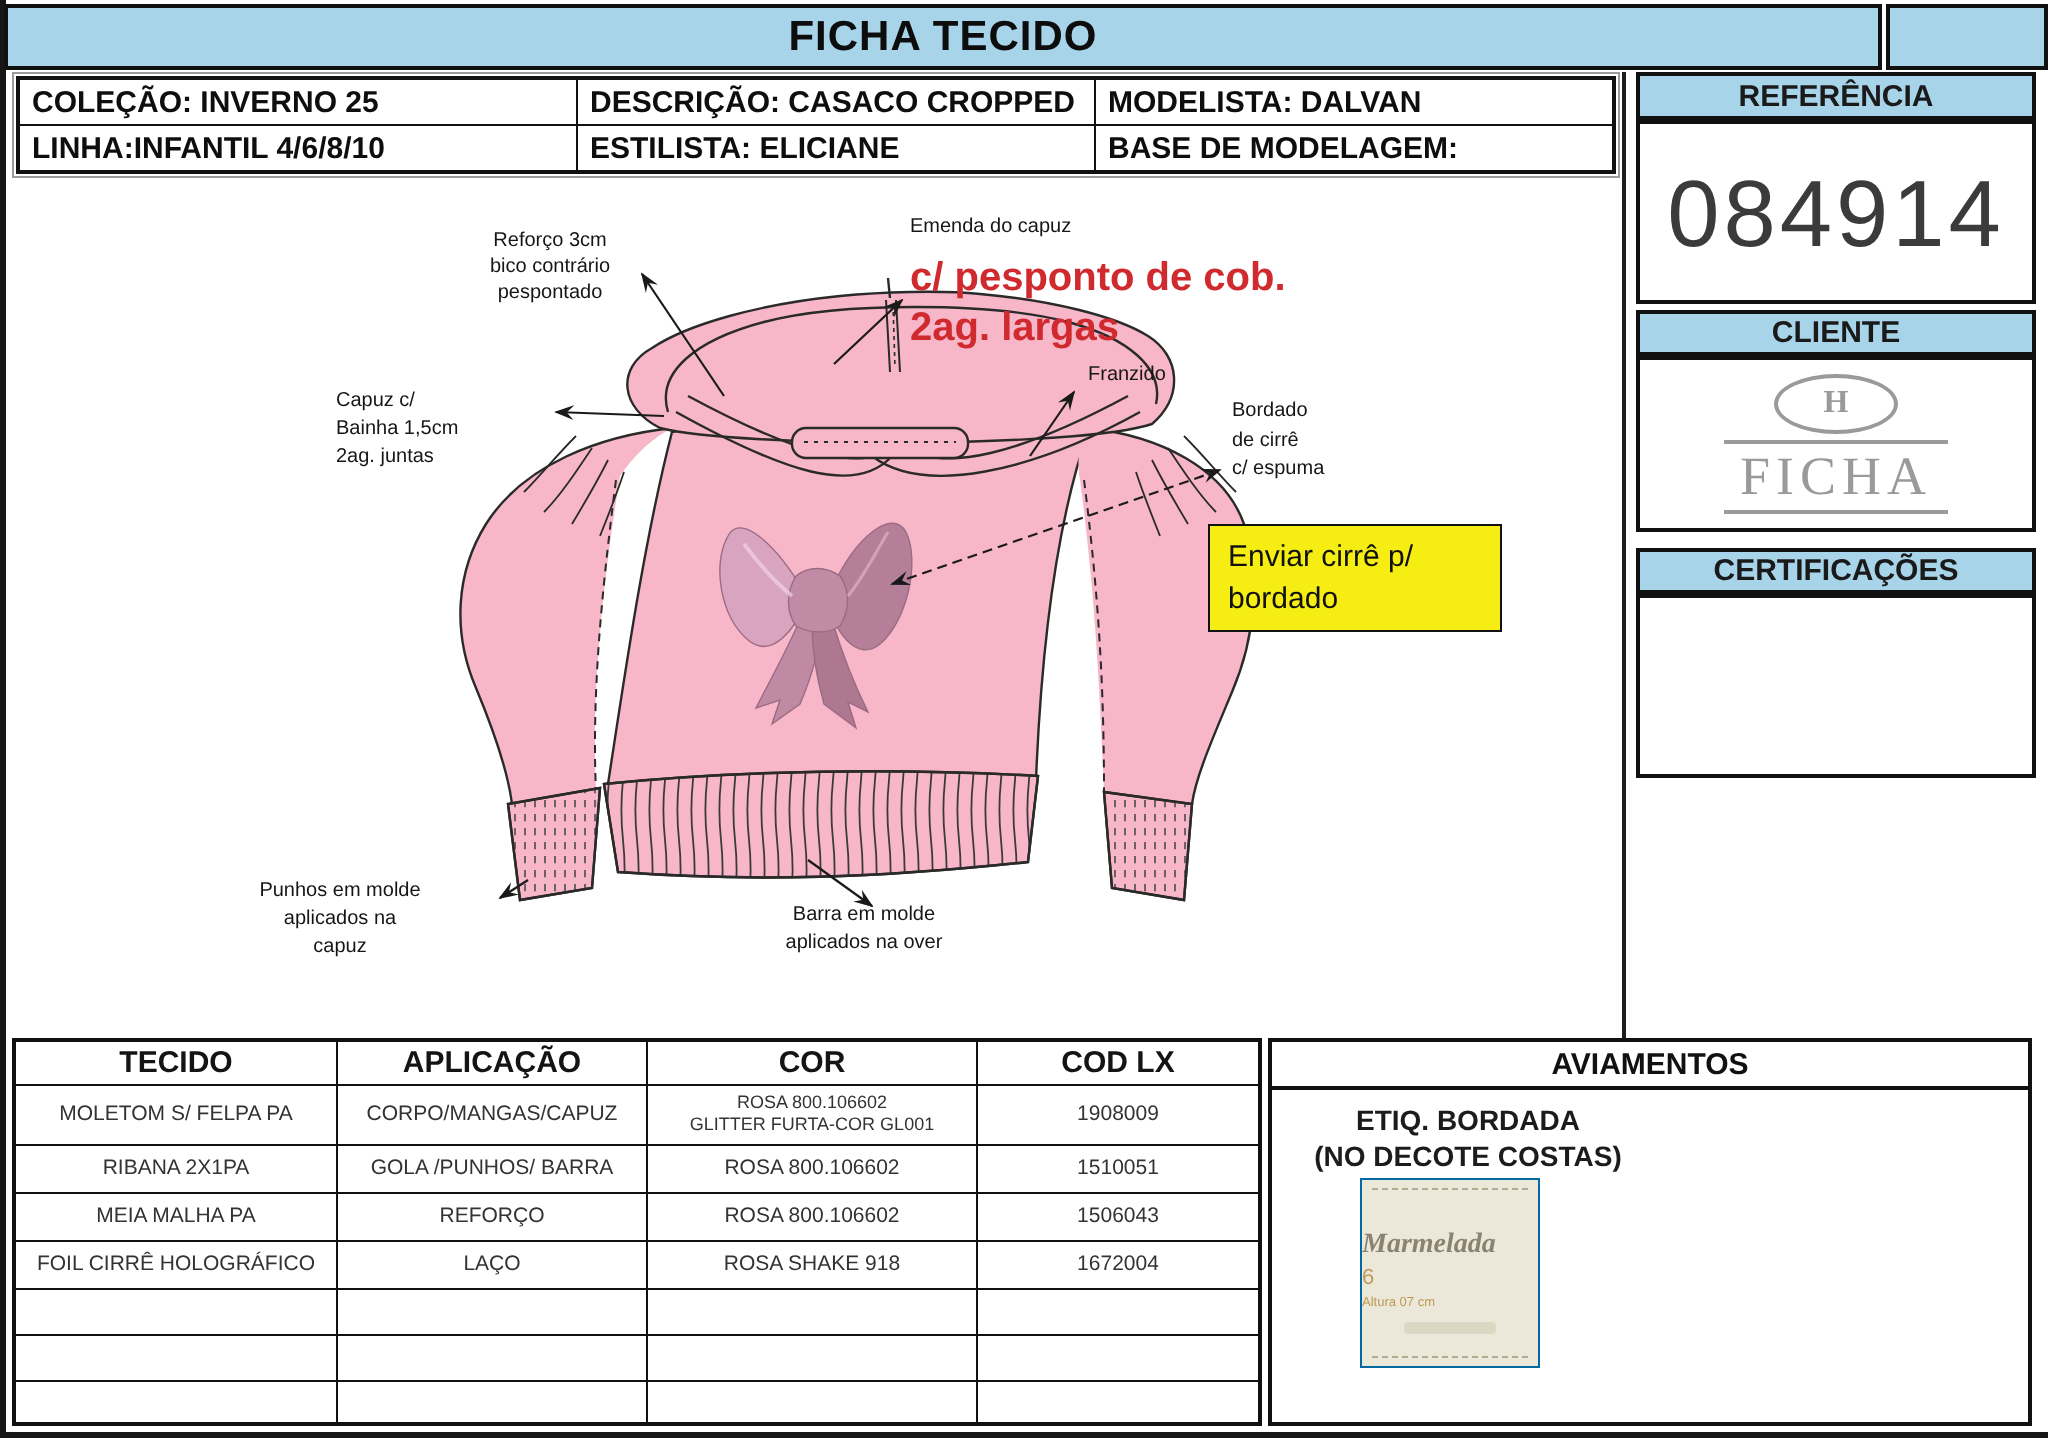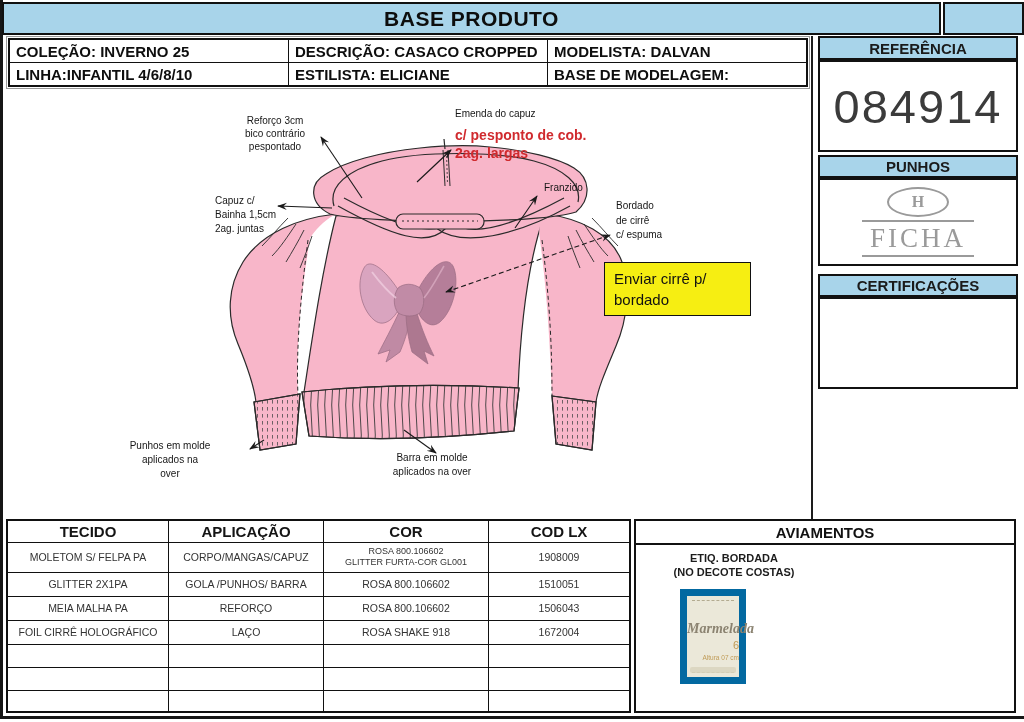--- a/index.html
+++ b/index.html
@@ -37,59 +37,59 @@
   .havan-ellipse{width:58px;height:26px;border:2px solid #9a9a9a;border-radius:50%;
                  display:flex;align-items:center;justify-content:center;
                  font-family:"Liberation Serif",serif;font-size:16px;font-weight:bold;}
   .havan-word{margin-top:3px;border-top:2px solid #9a9a9a;border-bottom:2px solid #9a9a9a;
               padding:1px 8px;font-family:"Liberation Serif",serif;font-size:27px;
               letter-spacing:3px;font-weight:normal;}
 
   
   .ann{font-size:10px;line-height:1.3;color:#161616;}
   .ann.center{text-align:center;}
-  .ann-red{color:var(--alert-red);font-weight:bold;font-size:14px;line-height:1.25;}
+  .ann-red{color:var(--alert-red);font-weight:bold;font-size:20px;line-height:1.25;}
   .note-yellow{background:var(--note-yellow);border:1px solid #111;padding:5px 9px;
                font-size:15px;line-height:1.4;color:#111;}
 
   
   .mat-table{left:6px;top:519px;width:625px;height:146px;}
   .mat-table table{width:625px;height:194px;table-layout:fixed;border:2px solid #111;}
   .mat-table th{border:1.5px solid #111;font-size:15px;font-weight:bold;color:#141414;}
   .mat-table td{border:1px solid #111;font-size:10.5px;color:#333;text-align:center;vertical-align:middle;}
   .mat-table td.small{font-size:9px;line-height:1.2;}
 
   
   .avia{left:634px;top:519px;width:382px;height:194px;border:2px solid #111;box-sizing:border-box;background:#fff;}
   .avia-head{height:22px;border-bottom:2px solid #111;display:flex;align-items:center;justify-content:center;
              font-weight:bold;font-size:15px;}
   .etiq-note{position:absolute;left:8px;top:30px;width:180px;text-align:center;
-             font-weight:bold;font-size:11px;line-height:1.3;color:#1c1c1c;}
-  .tag{position:absolute;left:44px;top:68px;width:66px;height:95px;background:#ebe8d9;
-       border:7px solid #0369a1;box-sizing:border-box;text-align:right;}
+             font-weight:bold;font-size:14px;line-height:1.3;color:#1c1c1c;}
+  .tag{position:absolute;left:44px;top:68px;width:90px;height:95px;background:#ebe8d9;
+       border:1px solid #0369a1;box-sizing:border-box;text-align:left;}
   .tag .stitch{position:absolute;left:5px;right:5px;border-top:1px dashed #b3ab90;}
   .tag-brand{margin-top:25px;font-family:"Liberation Serif",serif;font-style:italic;font-weight:bold;
              font-size:14px;color:#8b8371;}
   .tag-size{font-size:11px;color:#bf9a55;margin-top:2px;}
   .tag-line2{font-size:6.5px;color:#bf9a55;margin-top:3px;}
   .tag-smudge{width:46px;height:6px;background:#d9d3bd;margin:6px auto 0;border-radius:2px;opacity:.85;}
 
   svg.draw{position:absolute;left:0;top:0;pointer-events:none;}
 </style>
 </head>
 <body>
 
 <div class="page">
 
   <div class="abs border-left"></div>
   <div class="abs border-bottom"></div>
   <div class="abs divider-v"></div>
 
   <div class="abs titlebar">
-    <span>BASE PRODUTO</span>
+    <span>FICHA TECIDO</span>
   </div>
   <div class="abs titlestub"></div>
 
   <div class="abs info-wrap">
     <table class="info-table">
       <tbody>
           <tr>
         <td style="width:272px">COLEÇÃO: INVERNO 25</td>
         <td style="width:252px">DESCRIÇÃO: CASACO CROPPED</td>
         <td>MODELISTA: DALVAN</td>
@@ -104,21 +104,21 @@
   </div>
 
   <div class="abs sec-head" style="left:818px;top:36px;width:200px;height:24px;">
     <span>REFERÊNCIA</span>
   </div>
   <div class="abs sec-box" style="left:818px;top:60px;width:200px;height:92px;">
     <div class="ref-value">084914</div>
   </div>
 
   <div class="abs sec-head" style="left:818px;top:155px;width:200px;height:23px;">
-    <span>PUNHOS</span>
+    <span>CLIENTE</span>
   </div>
   <div class="abs sec-box" style="left:818px;top:178px;width:200px;height:88px;">
     <div class="havan">
       <div class="havan-ellipse">
         <span>H</span>
       </div>
       <div class="havan-word">FICHA</div>
     </div>
   </div>
 
@@ -204,56 +204,56 @@
       <path d="M515 228 L537 196" marker-end="url(#arr)"></path>
       <path d="M446 292 L610 235" stroke-dasharray="5 3" marker-start="url(#arr)" marker-end="url(#arr)"></path>
       <path d="M264 440 L250 449" marker-end="url(#arr)"></path>
       <path d="M404 430 L436 453" marker-end="url(#arr)"></path>
     </g>
   </svg>
 
   <div class="abs ann center pre" style="left:200px;top:114px;width:150px;">Reforço 3cm
 bico contrário
 pespontado</div>
-  <div class="abs ann pre" style="left:168px;top:194px;width:125px;line-height:1.38;margin-left:47px;">Capuz c/
+  <div class="abs ann pre" style="left:168px;top:194px;width:125px;line-height:1.38;">Capuz c/
 Bainha 1,5cm
 2ag. juntas</div>
   <div class="abs ann" style="left:455px;top:107px;">Emenda do capuz</div>
   <div class="abs ann-red pre" style="left:455px;top:127px;">c/ pesponto de cob.
 2ag. largas</div>
   <div class="abs ann" style="left:544px;top:181px;">Franzido</div>
   <div class="abs ann pre" style="left:616px;top:199px;line-height:1.45;">Bordado
 de cirrê
 c/ espuma</div>
   <div class="abs note-yellow pre" style="left:604px;top:262px;width:127px;">Enviar cirrê p/
 bordado</div>
   <div class="abs ann center pre" style="left:95px;top:439px;width:150px;line-height:1.38;">Punhos em molde
 aplicados na
-over</div>
+capuz</div>
   <div class="abs ann center pre" style="left:352px;top:451px;width:160px;line-height:1.38;">Barra em molde
 aplicados na over</div>
 
   <div class="abs mat-table">
     <table>
       <tbody>
           <tr style="height:22px;">
         <th style="width:158px">TECIDO</th>
         <th style="width:152px">APLICAÇÃO</th>
         <th style="width:162px">COR</th>
         <th>COD LX</th>
       </tr>
       <tr style="height:30px;">
         <td>MOLETOM S/ FELPA PA</td>
         <td>CORPO/MANGAS/CAPUZ</td>
         <td class="small pre">ROSA 800.106602
 GLITTER FURTA-COR GL001</td>
         <td>1908009</td>
       </tr>
       <tr style="height:24px;">
-        <td>GLITTER 2X1PA</td>
+        <td>RIBANA 2X1PA</td>
         <td>GOLA /PUNHOS/ BARRA</td>
         <td>ROSA 800.106602</td>
         <td>1510051</td>
       </tr>
       <tr style="height:24px;">
         <td>MEIA MALHA PA</td>
         <td>REFORÇO</td>
         <td>ROSA 800.106602</td>
         <td>1506043</td>
       </tr>

